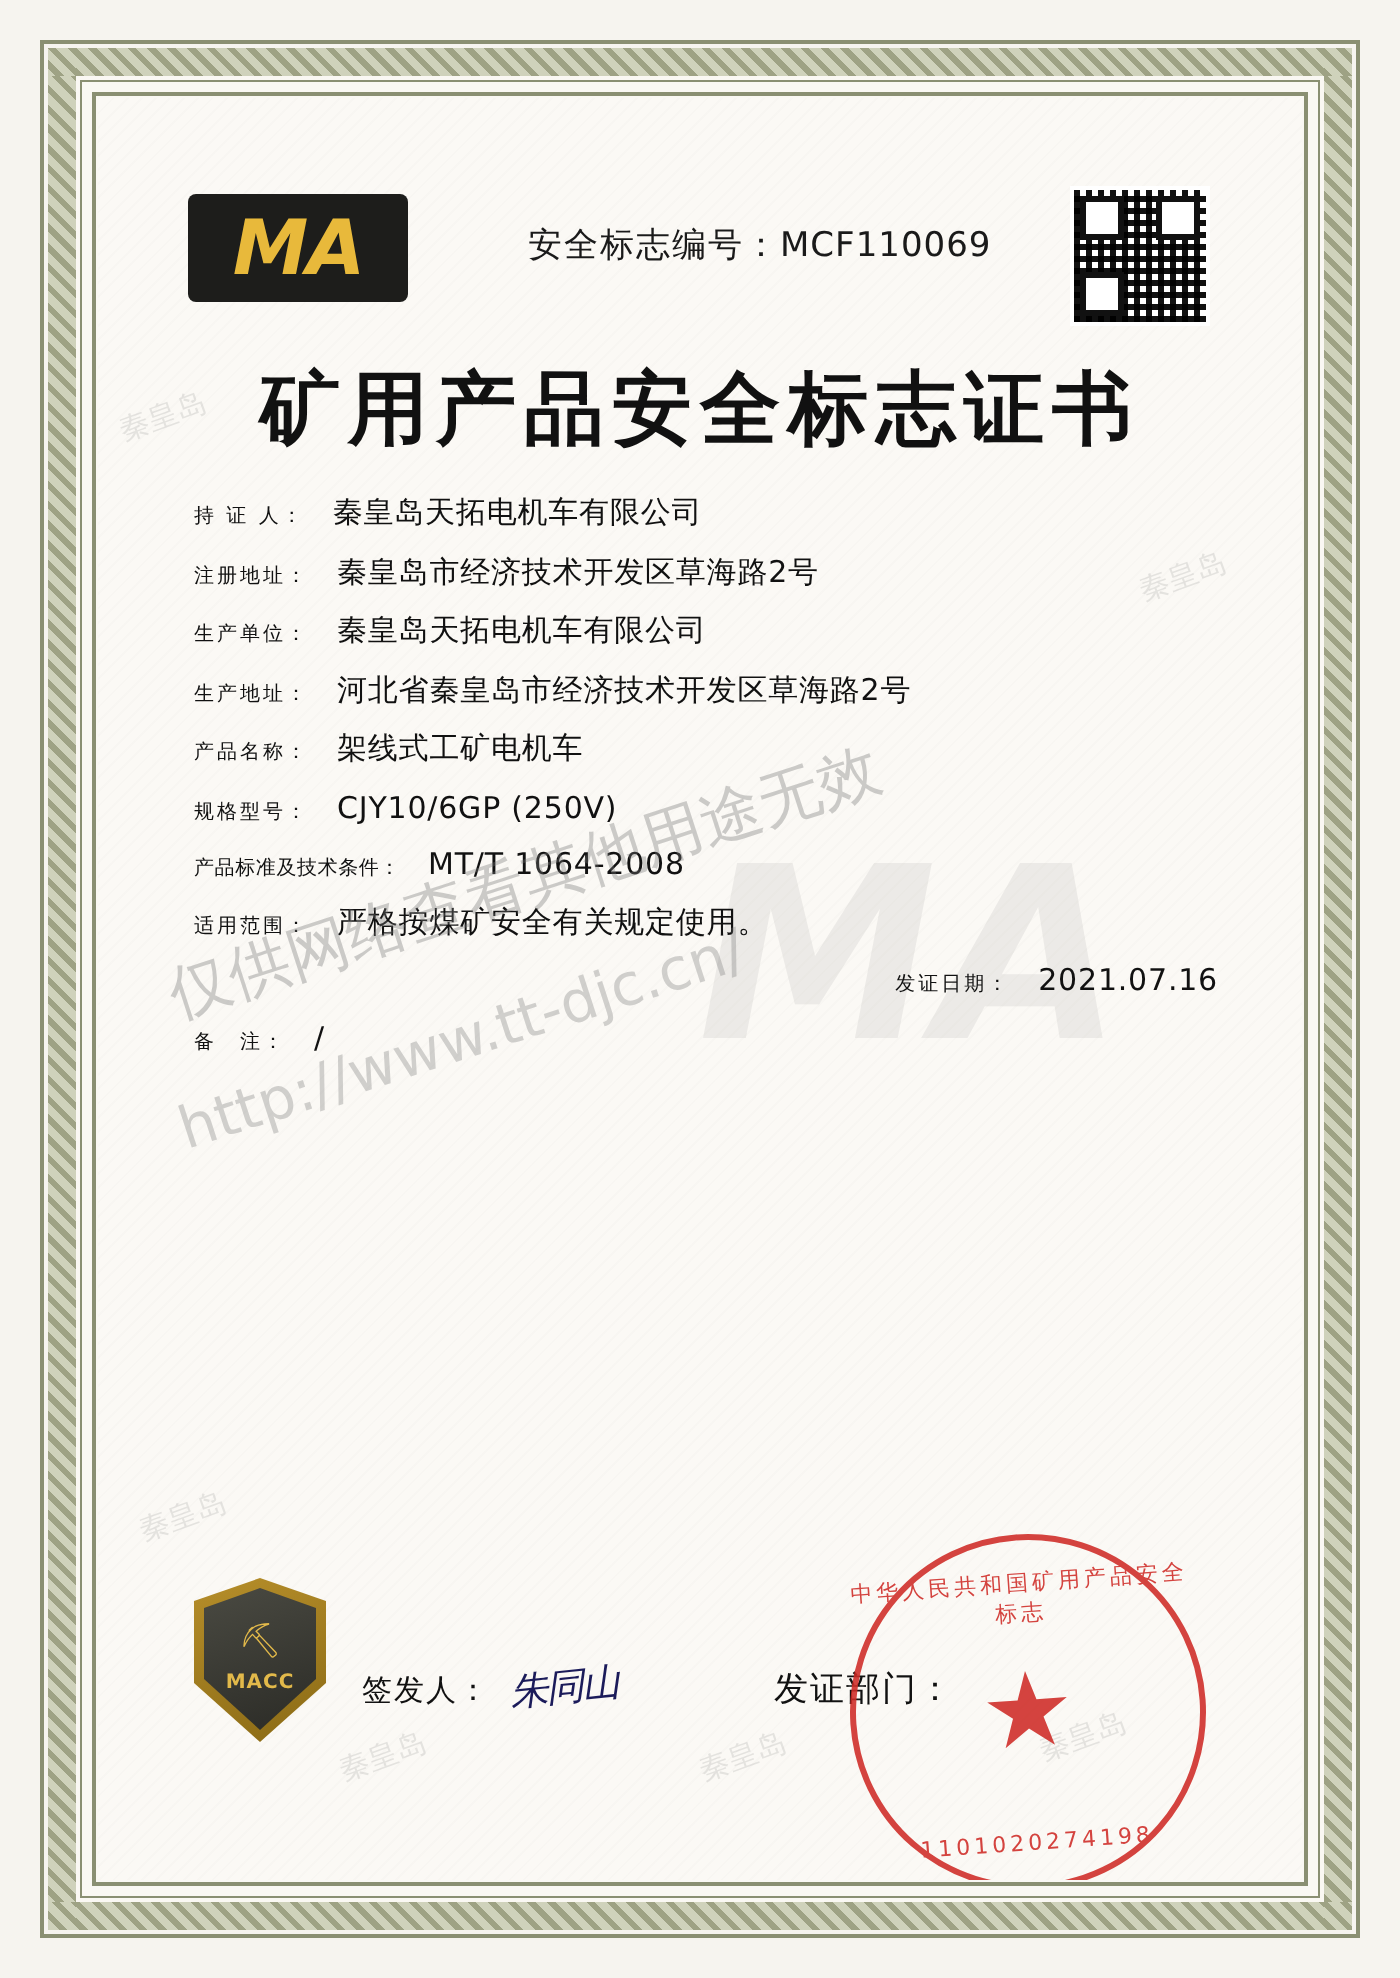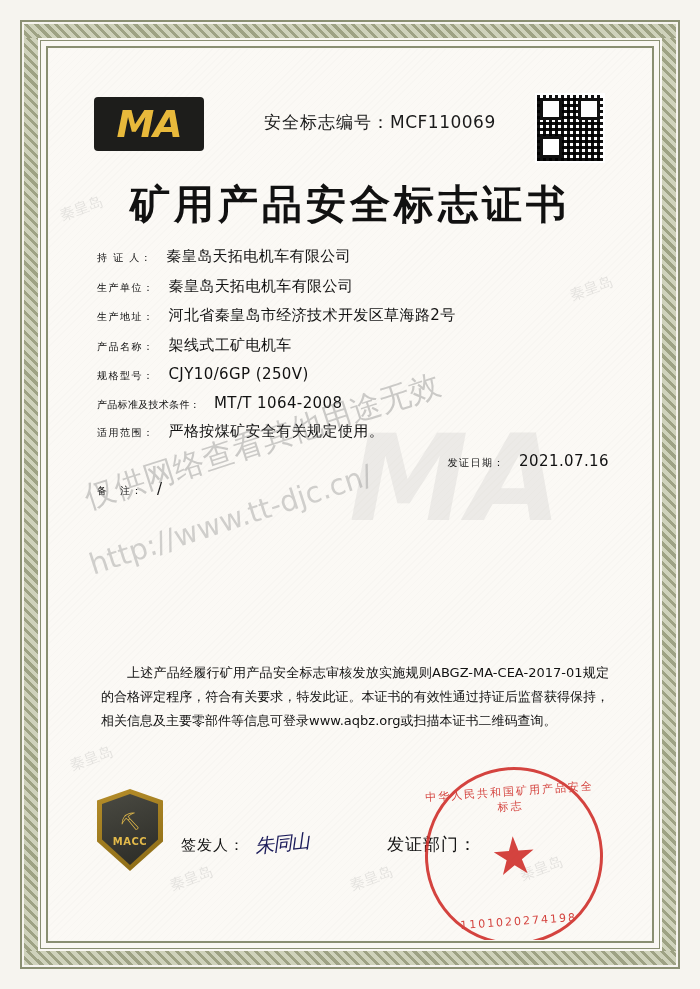--- a/index.html
+++ b/index.html
@@ -402,20 +402,24 @@
 
     <div class="main-title">矿用产品安全标志证书</div>
 
     <div class="fields">
 
       <div class="field-row">
         <span class="field-label">持 证 人：</span>
         <span class="field-value">秦皇岛天拓电机车有限公司</span>
       </div>
 
+      <div class="field-row">
+        <span class="field-label">注册地址：</span>
+        <span class="field-value">秦皇岛市经济技术开发区草海路2号</span>
+      </div>
 
       <div class="field-row">
         <span class="field-label">生产单位：</span>
         <span class="field-value">秦皇岛天拓电机车有限公司</span>
       </div>
 
       <div class="field-row">
         <span class="field-label">生产地址：</span>
         <span class="field-value">河北省秦皇岛市经济技术开发区草海路2号</span>
       </div>
@@ -445,21 +449,20 @@
         <span class="field-value">2021.07.16</span>
       </div>
 
       <div class="field-row">
         <span class="field-label">备　注：</span>
         <span class="field-value">/</span>
       </div>
 
     </div>
 
-    <div class="para">上述产品经履行矿用产品安全标志审核发放实施规则ABGZ-MA-CEA-2017-01规定的合格评定程序，符合有关要求，特发此证。本证书的有效性通过持证后监督获得保持，相关信息及主要零部件等信息可登录www.aqbz.org或扫描本证书二维码查询。</div>
 
     <div class="macc-badge">
       <div class="macc-shield"></div>
       <div class="macc-shield-inner"></div>
       <div class="macc-pick">⛏</div>
       <div class="macc-text">MACC</div>
     </div>
 
     <div class="sign-row">
       <span class="sign-label">签发人：</span>

